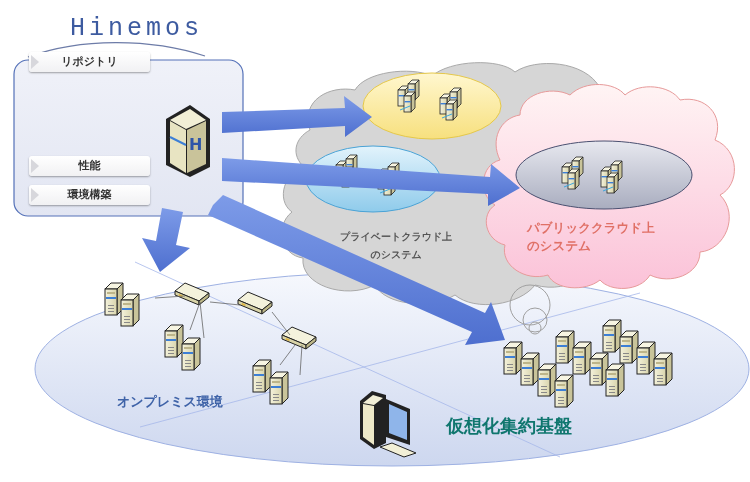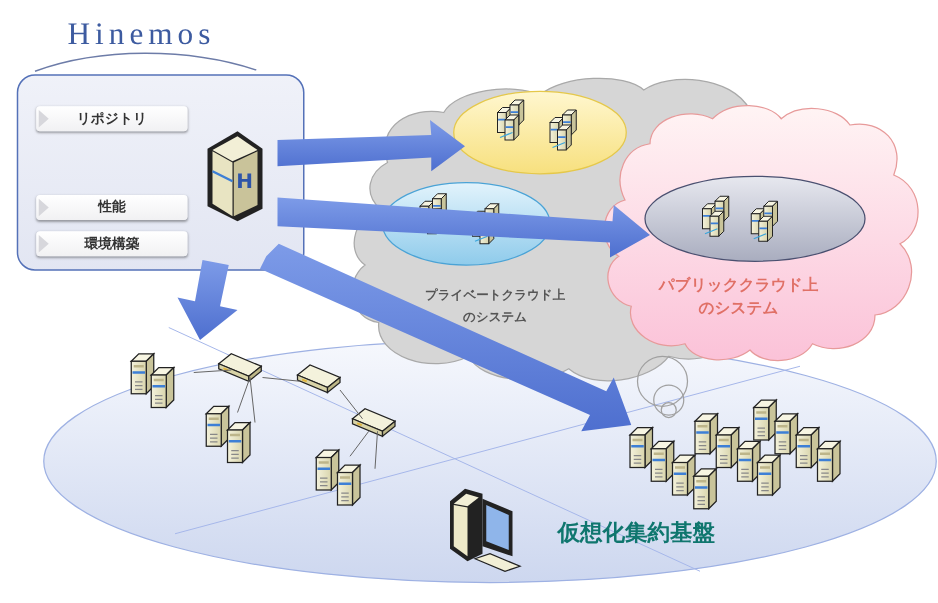--- a/index.html
+++ b/index.html
@@ -1,27 +1,27 @@
 <!DOCTYPE html>
 <html><head>
 <meta charset="utf-8">
 <style>
   html, body { margin: 0; padding: 0; background: #ffffff; }
   body { width: 750px; height: 482px; position: relative; overflow: hidden; font-family: "DejaVu Sans", sans-serif; }
   #stage { position: absolute; left: 0; top: 0; width: 750px; height: 482px; }
   .lbl { position: absolute; font-weight: bold; white-space: nowrap; }
-  .logo { position: absolute; left: 54px; top: 14px; font-family: Liberation Serif, serif; font-size: 25px; letter-spacing: 4px; color: #3d5ba0; font-weight: normal; }
+  .logo { position: absolute; left: 70px; top: 14px; font-family: Liberation Mono, monospace; font-size: 25px; letter-spacing: 4px; color: #3d5ba0; font-weight: normal; }
   .menu-btn { position: absolute; left: 29px; width: 121px; height: 20px; border-radius: 3px;
     background: linear-gradient(#ffffff, #f1f1f3); box-shadow: 0 1px 2px rgba(0,0,0,0.35);
     font-size: 11px; font-weight: bold; color: #333; text-align: center; line-height: 20px; }
   .menu-btn::before { content: ""; position: absolute; left: 2px; top: 3px; border-left: 8px solid #d7d7dc; border-top: 7px solid transparent; border-bottom: 7px solid transparent; }
   .onprem { left: 117px; top: 393px; font-size: 13px; color: #3f63a8; }
   .virt { left: 446px; top: 414px; font-size: 18px; color: #0f766e; text-align: right; }
   .priv { left: 340px; top: 228px; font-size: 10px; color: #555; text-align: center; line-height: 18px; }
-  .pub { left: 527px; top: 219px; font-size: 12.5px; color: #e07066; text-align: center; line-height: 18px; }
+  .pub { left: 527px; top: 219px; font-size: 12.5px; color: #e07066; line-height: 18px; }
 </style>
 </head>
 <body>
 
 <div id="stage">
 <svg width="750" height="482" viewBox="0 0 750 482" xmlns="http://www.w3.org/2000/svg" style="position:absolute;left:0;top:0">
   <defs>
     <linearGradient id="gGround" x1="0" y1="0" x2="0" y2="1">
       <stop offset="0" stop-color="#f6f8fd"></stop>
       <stop offset="1" stop-color="#cdd7ef"></stop>
@@ -186,26 +186,27 @@
     <path d="M3 16 L13 8 L23 11 L14 18 Z" fill="#f2efd6"></path>
     <path d="M3 17 L14 19 L14 58 L3 50 Z" fill="#eee9c8"></path>
     <path d="M26 12 L50 22 L50 58 L26 50 Z" fill="#222"></path>
     <path d="M29 17 L47 25 L47 53 L29 46 Z" fill="#8fb5ea"></path>
     <path d="M20 60 L44 70 L56 66 L32 56 Z" fill="#f2efd6" stroke="#222" stroke-width="1"></path>
   </g>
 </svg>
 
 <div class="logo">Hinemos</div>
 
-<div class="menu-btn" style="top:85px">リポジトリ</div>
+<div class="menu-btn" style="top:52px">リポジトリ</div>
 <div class="menu-btn" style="top:156px">性能</div>
 <div class="menu-btn" style="top:185px">環境構築</div>
 
 <div class="lbl priv">
   <div>プライベートクラウド上</div>
   <div>のシステム</div>
 </div>
 <div class="lbl pub">
   <div>パブリッククラウド上</div>
   <div>のシステム</div>
 </div>
+<div class="lbl onprem">オンプレミス環境</div>
 <div class="lbl virt">仮想化集約基盤</div>
 </div>
 
 </body></html>

